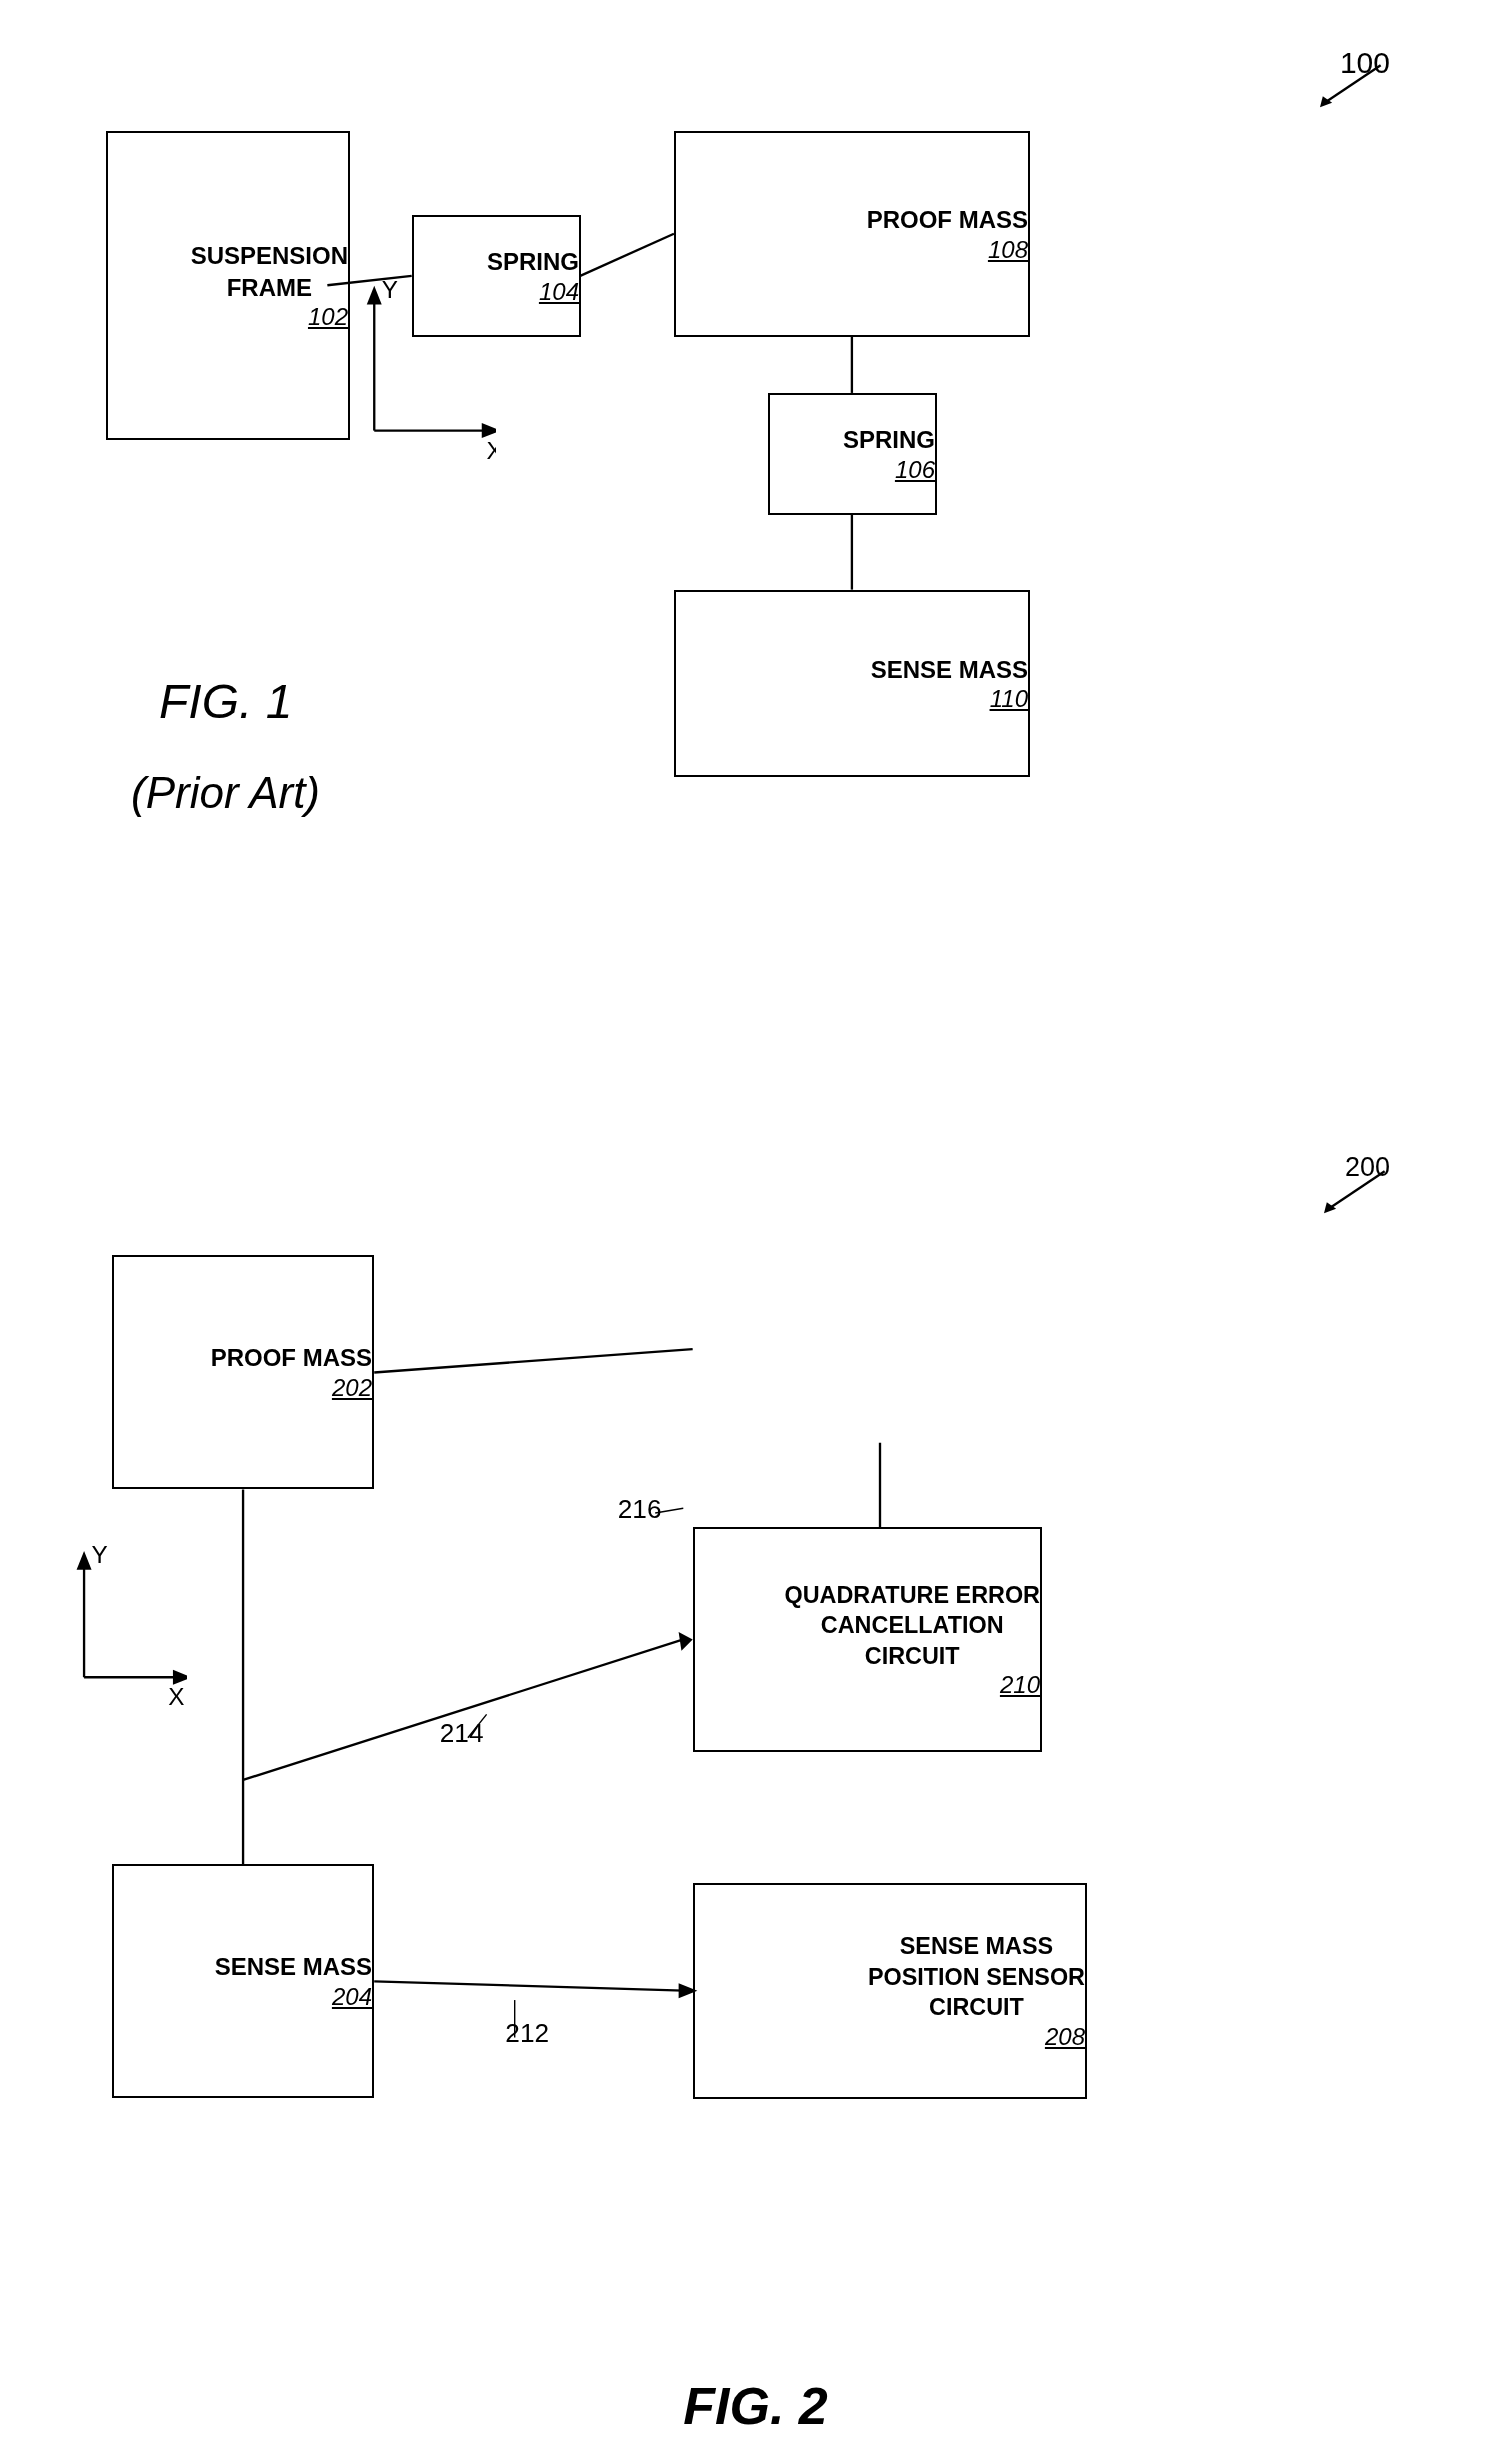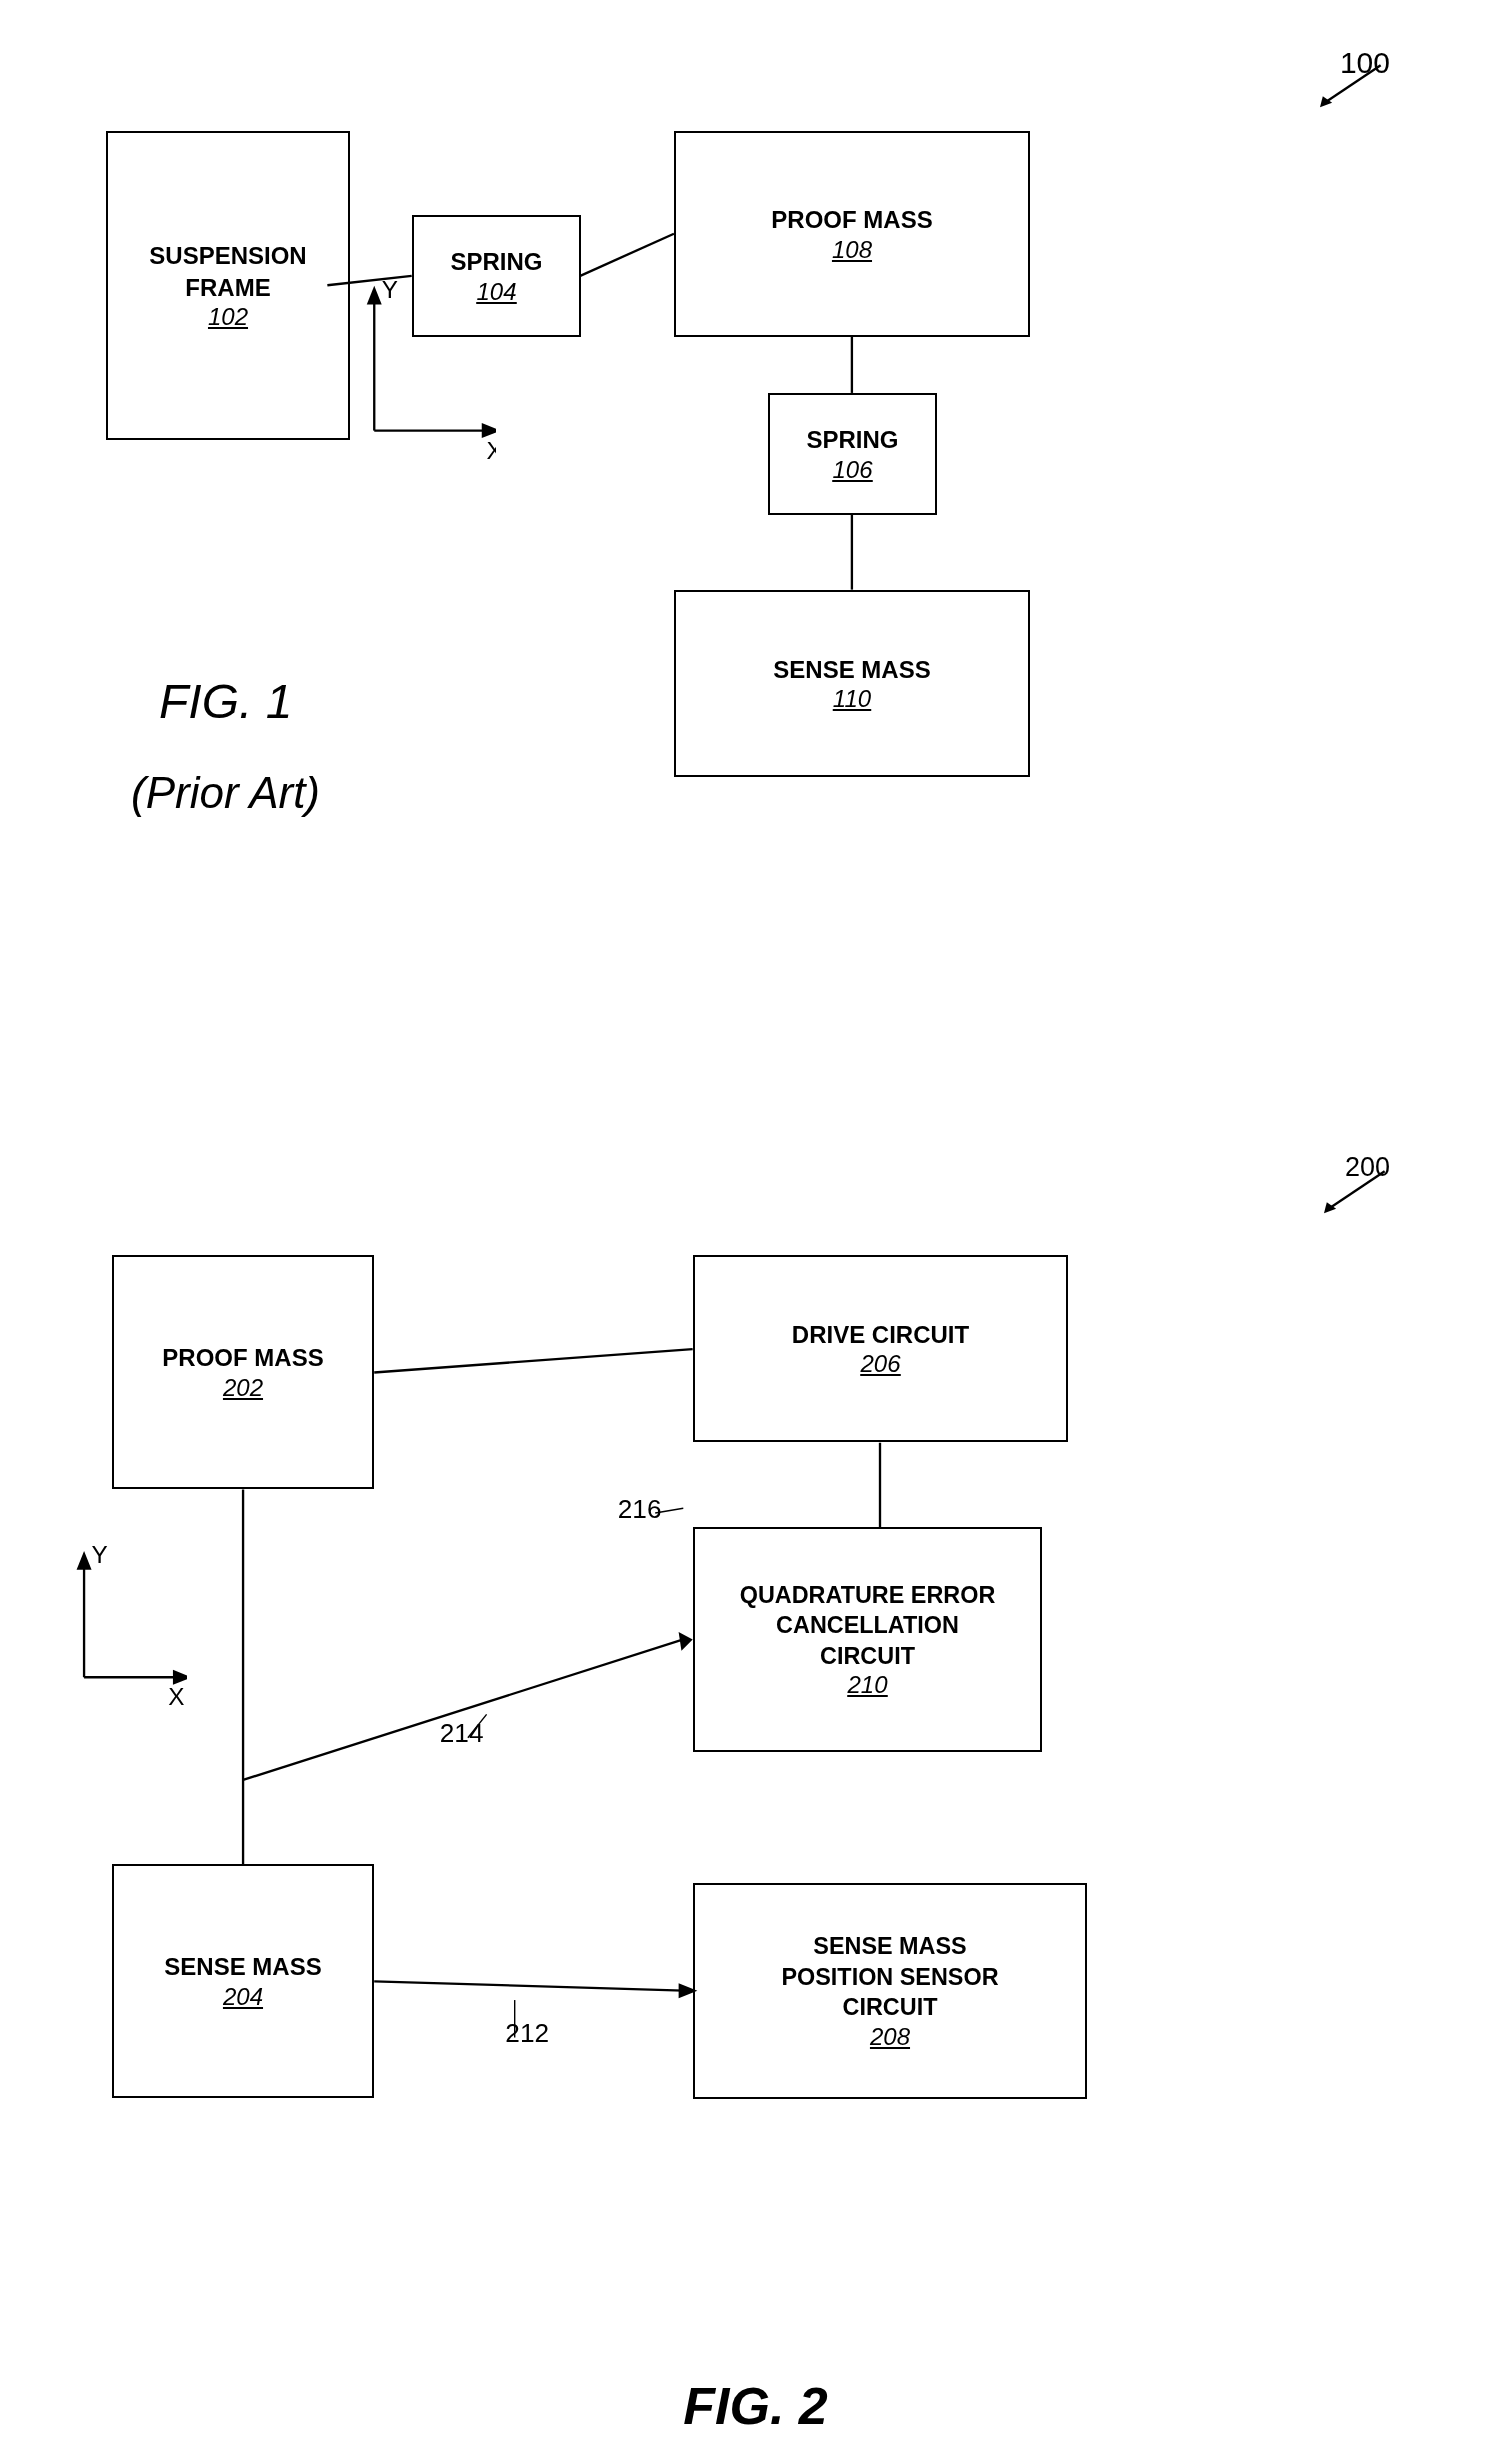--- a/index.html
+++ b/index.html
@@ -45,21 +45,21 @@
       font-weight: normal;
       font-family: Arial, sans-serif;
     }
 
     .box {
       position: absolute;
       border: 2.8px solid #000;
       background: #fff;
       display: flex;
       flex-direction: column;
-      align-items: center;
+      align-items: flex-end;
       justify-content: center;
       text-align: center;
     }
 
     .box-label {
       font-size: 24px;
       font-family: Arial, sans-serif;
       font-weight: bold;
       line-height: 1.3;
     }
@@ -163,24 +163,20 @@
     <svg style="position:absolute; right:52px; top:19px;" width="112" height="56" viewBox="0 0 120 60">
       <line x1="80" y1="10" x2="20" y2="50" stroke="black" stroke-width="2.5"></line>
       <polygon points="15,55 18,43 28,50" fill="black"></polygon>
     </svg>
 
     <div class="box" style="left:75px; top:112px; width:262px; height:234px;">
       <span class="box-label">PROOF MASS</span>
       <span class="box-ref"><em><u>202</u></em></span>
     </div>
 
-    <div class="box" style="left:656px; top:112px; width:375px; height:187px;">
-      <span class="box-label">DRIVE CIRCUIT</span>
-      <span class="box-ref"><em><u>206</u></em></span>
-    </div>
 
     <div class="box" style="left:656px; top:384px; width:349px; height:225px;">
       <span class="box-label" style="font-size:23.4px;">QUADRATURE ERROR<br>CANCELLATION<br>CIRCUIT</span>
       <span class="box-ref"><em><u>210</u></em></span>
     </div>
 
     <div class="box" style="left:75px; top:721px; width:262px; height:234px;">
       <span class="box-label">SENSE MASS</span>
       <span class="box-ref"><em><u>204</u></em></span>
     </div>

